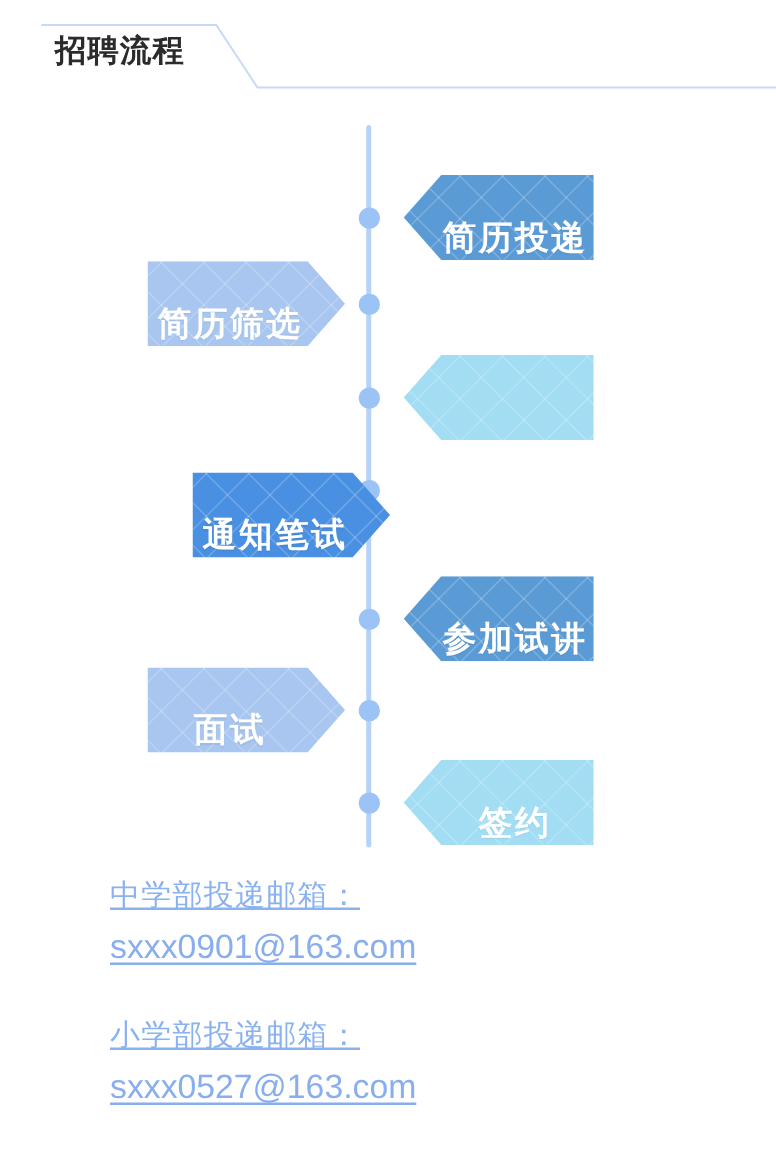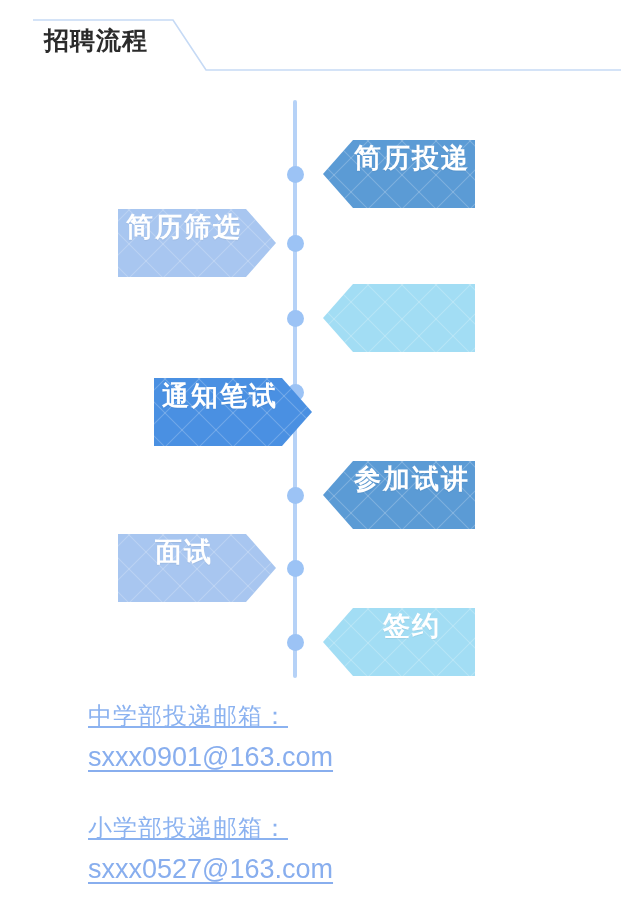--- a/index.html
+++ b/index.html
@@ -59,21 +59,21 @@
     height: 17px;
     border-radius: 50%;
     background: #9cc3f5;
     left: 287px;
   }
 
   
   .flow-step {
     position: absolute;
     display: flex;
-    align-items: flex-start;
+    align-items: flex-end;
     box-sizing: border-box;
   }
   .flow-step .label {
     position: relative;
     z-index: 3;
     color: #ffffff;
     font-size: 27px;
     font-weight: 700;
     letter-spacing: 2px;
     white-space: nowrap;

